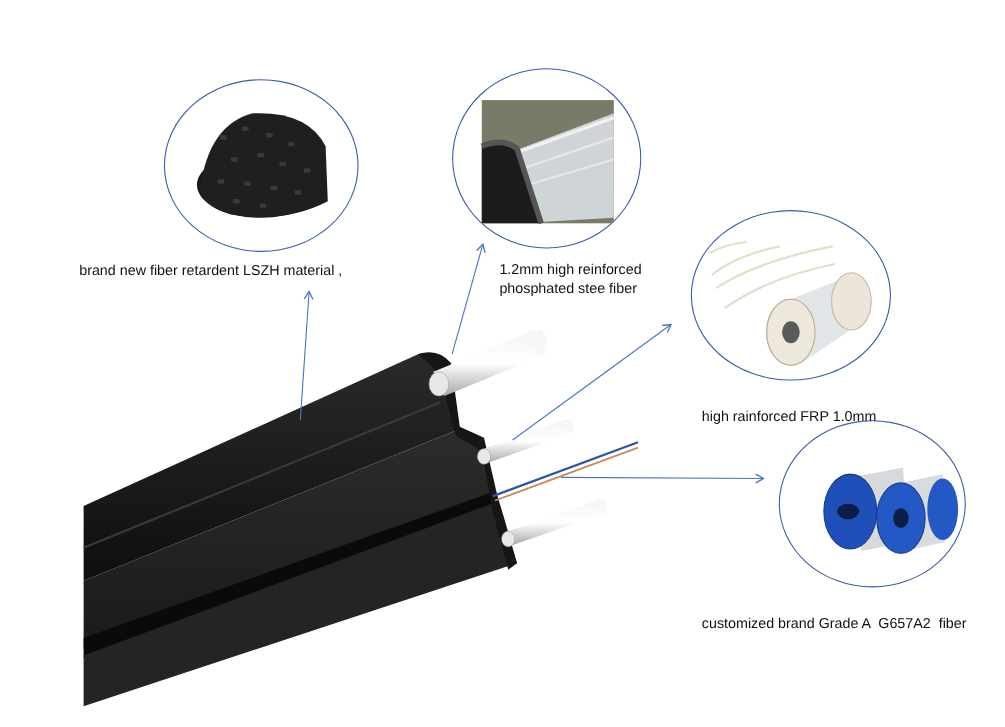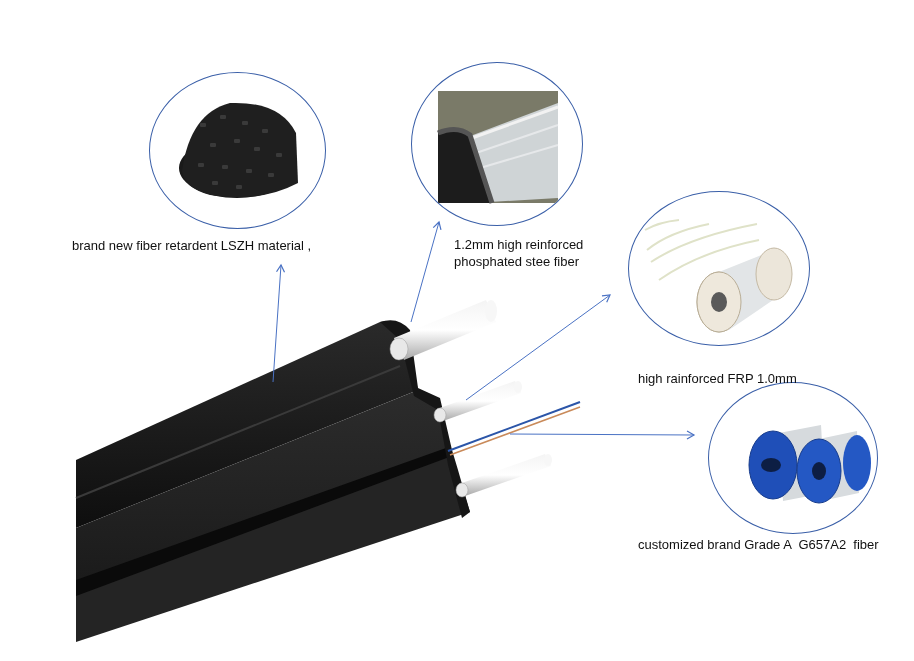--- a/index.html
+++ b/index.html
@@ -144,13 +144,13 @@
 
 <div class="label" style="left:72px; top:237px;">brand new fiber retardent LSZH material ,</div>
 
 <div class="label" style="left:454px; top:236px;">
   <div>1.2mm high reinforced</div>
   <div>phosphated stee fiber</div>
 </div>
 
 <div class="label" style="left:638px; top:354px;margin-top:16px;">high rainforced FRP 1.0mm</div>
 
-<div class="label" style="left:638px; top:536px; white-space:pre;">customized brand Grade A  G657A2  fiber</div>
+<div class="label" style="left:638px; top:558px; white-space:pre;">customized brand Grade A  G657A2  fiber</div>
 
 </body></html>

